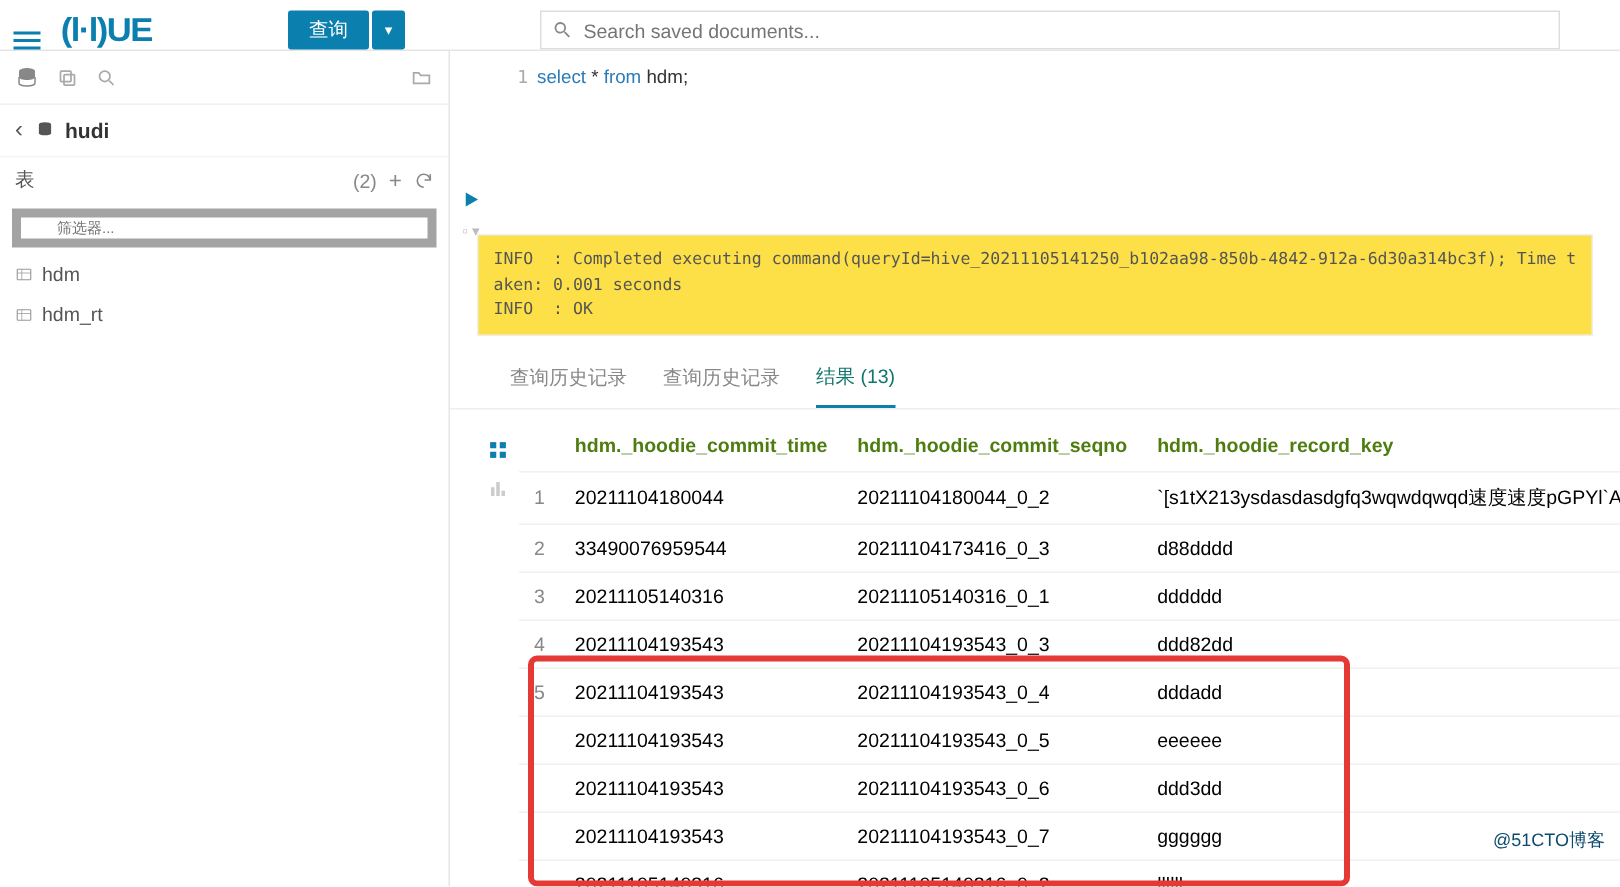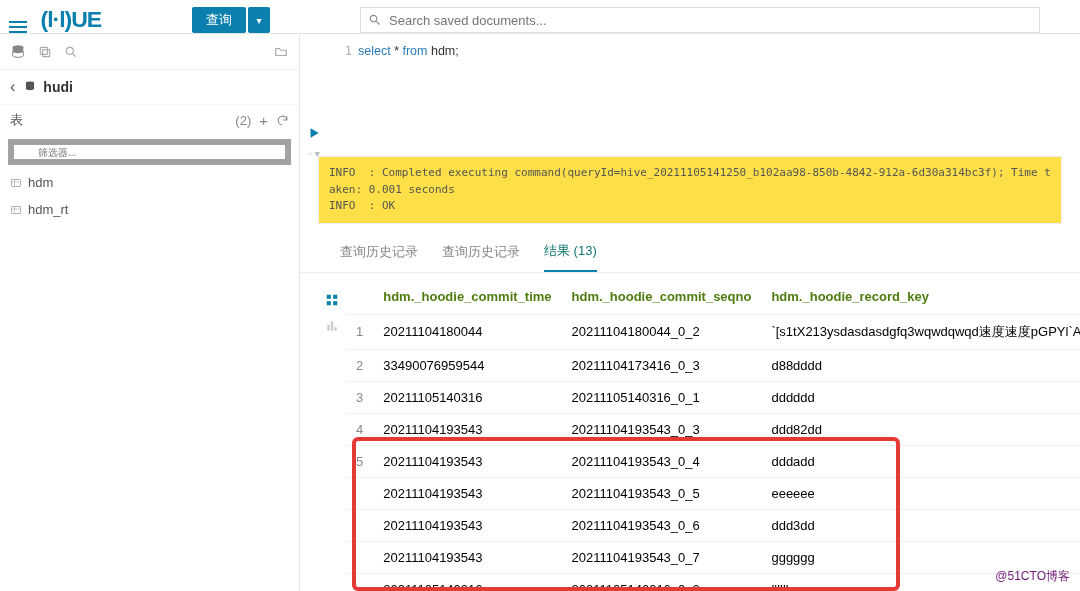--- a/index.html
+++ b/index.html
@@ -56,21 +56,21 @@
   .results { display:flex; padding: 6px 0 0 18px;}
   .res-tools { width:28px; display:flex; flex-direction:column; gap:12px; color:#bbb; padding-top:14px; align-items:center;}
   .res-tools .active { color:#0b7fad;}
   .tablewrap { flex:1; overflow:hidden; position:relative;}
   table { width:100%; border-collapse:collapse; font-size:13px;}
   th { text-align:left; color:#4d7c0f; font-weight:600; padding:10px 10px; white-space:nowrap;}
   td { padding:8px 10px; color:#000000; border-top:1px solid #f0f0f0; white-space:nowrap;}
   td.idx { color:#888; width:30px;}
   
   .redbox { position:absolute; border:4px solid #e53935; border-radius:6px; pointer-events:none; left:352px; top:437px; width:548px; height:154px;}
-  .watermark { position:absolute; right:10px; bottom:6px; color:#701a75; font-size:12px;}
+  .watermark { position:absolute; right:10px; bottom:22px; color:#0c4a6e; font-size:12px;}
   
   .ico { display:inline-flex; }
   svg { display:block;}
 </style>
 </head>
 <body>
 
 <div class="topbar">
   <div class="hamburger">
       <span></span>

